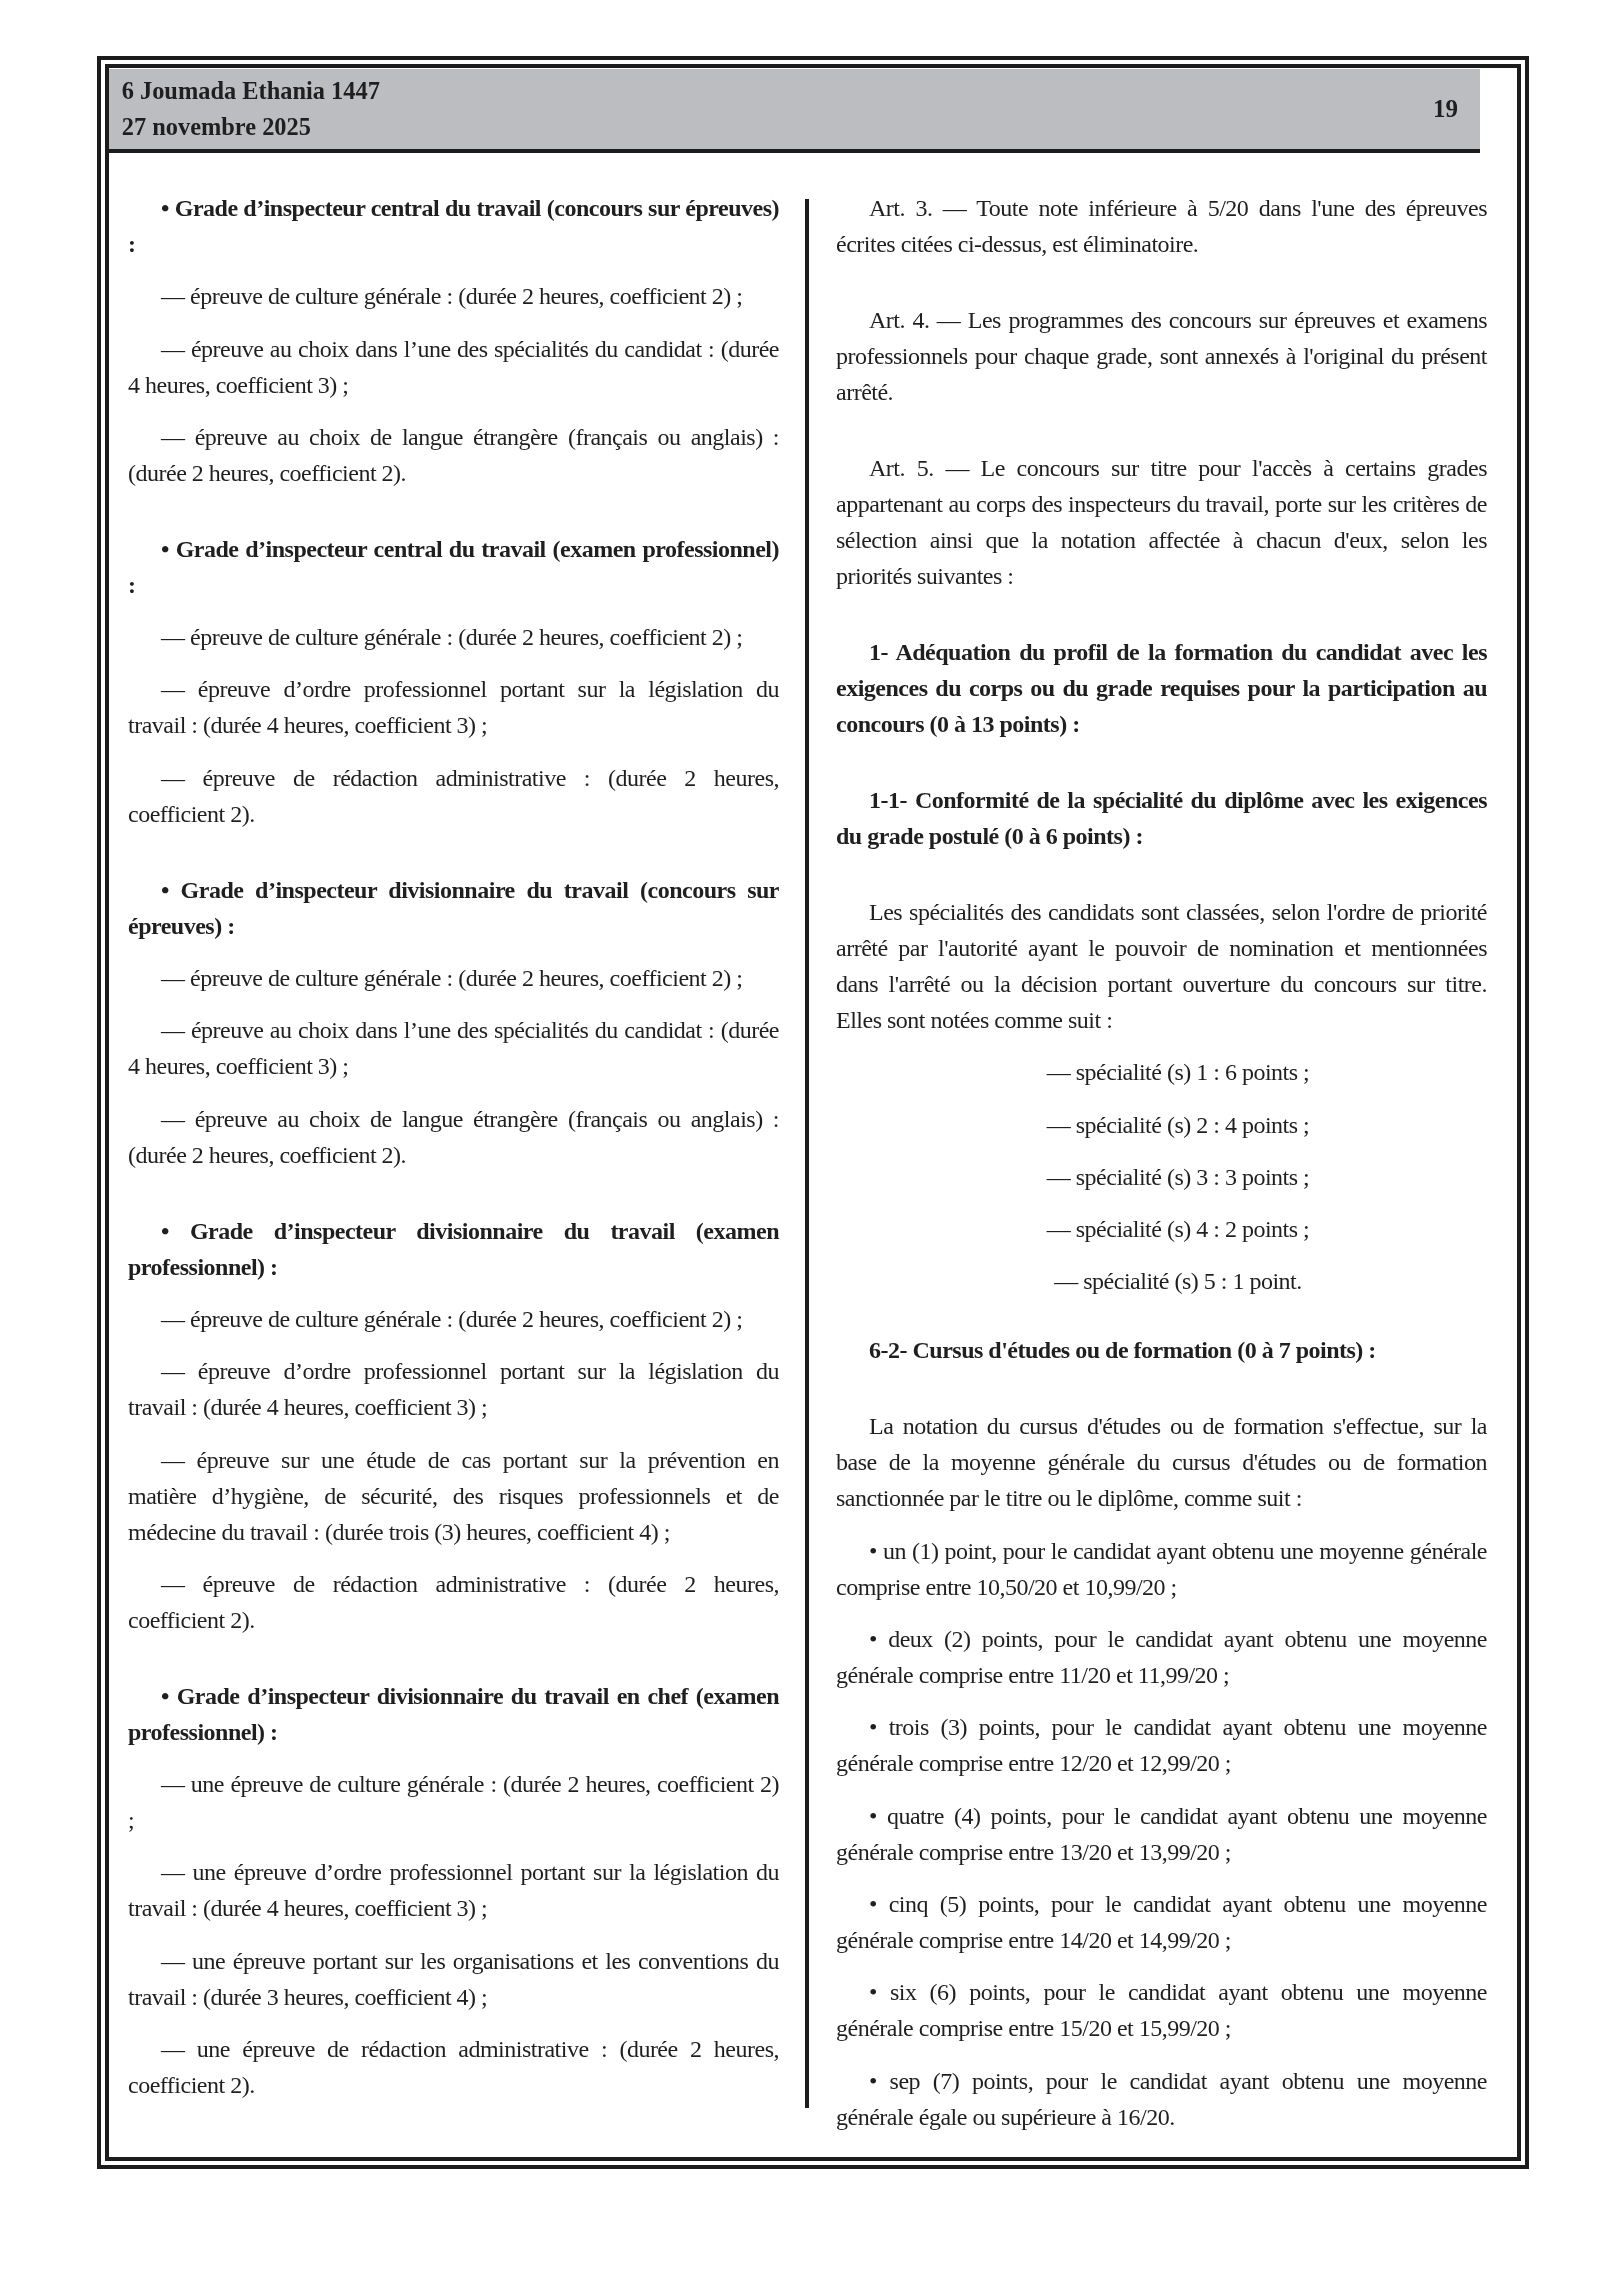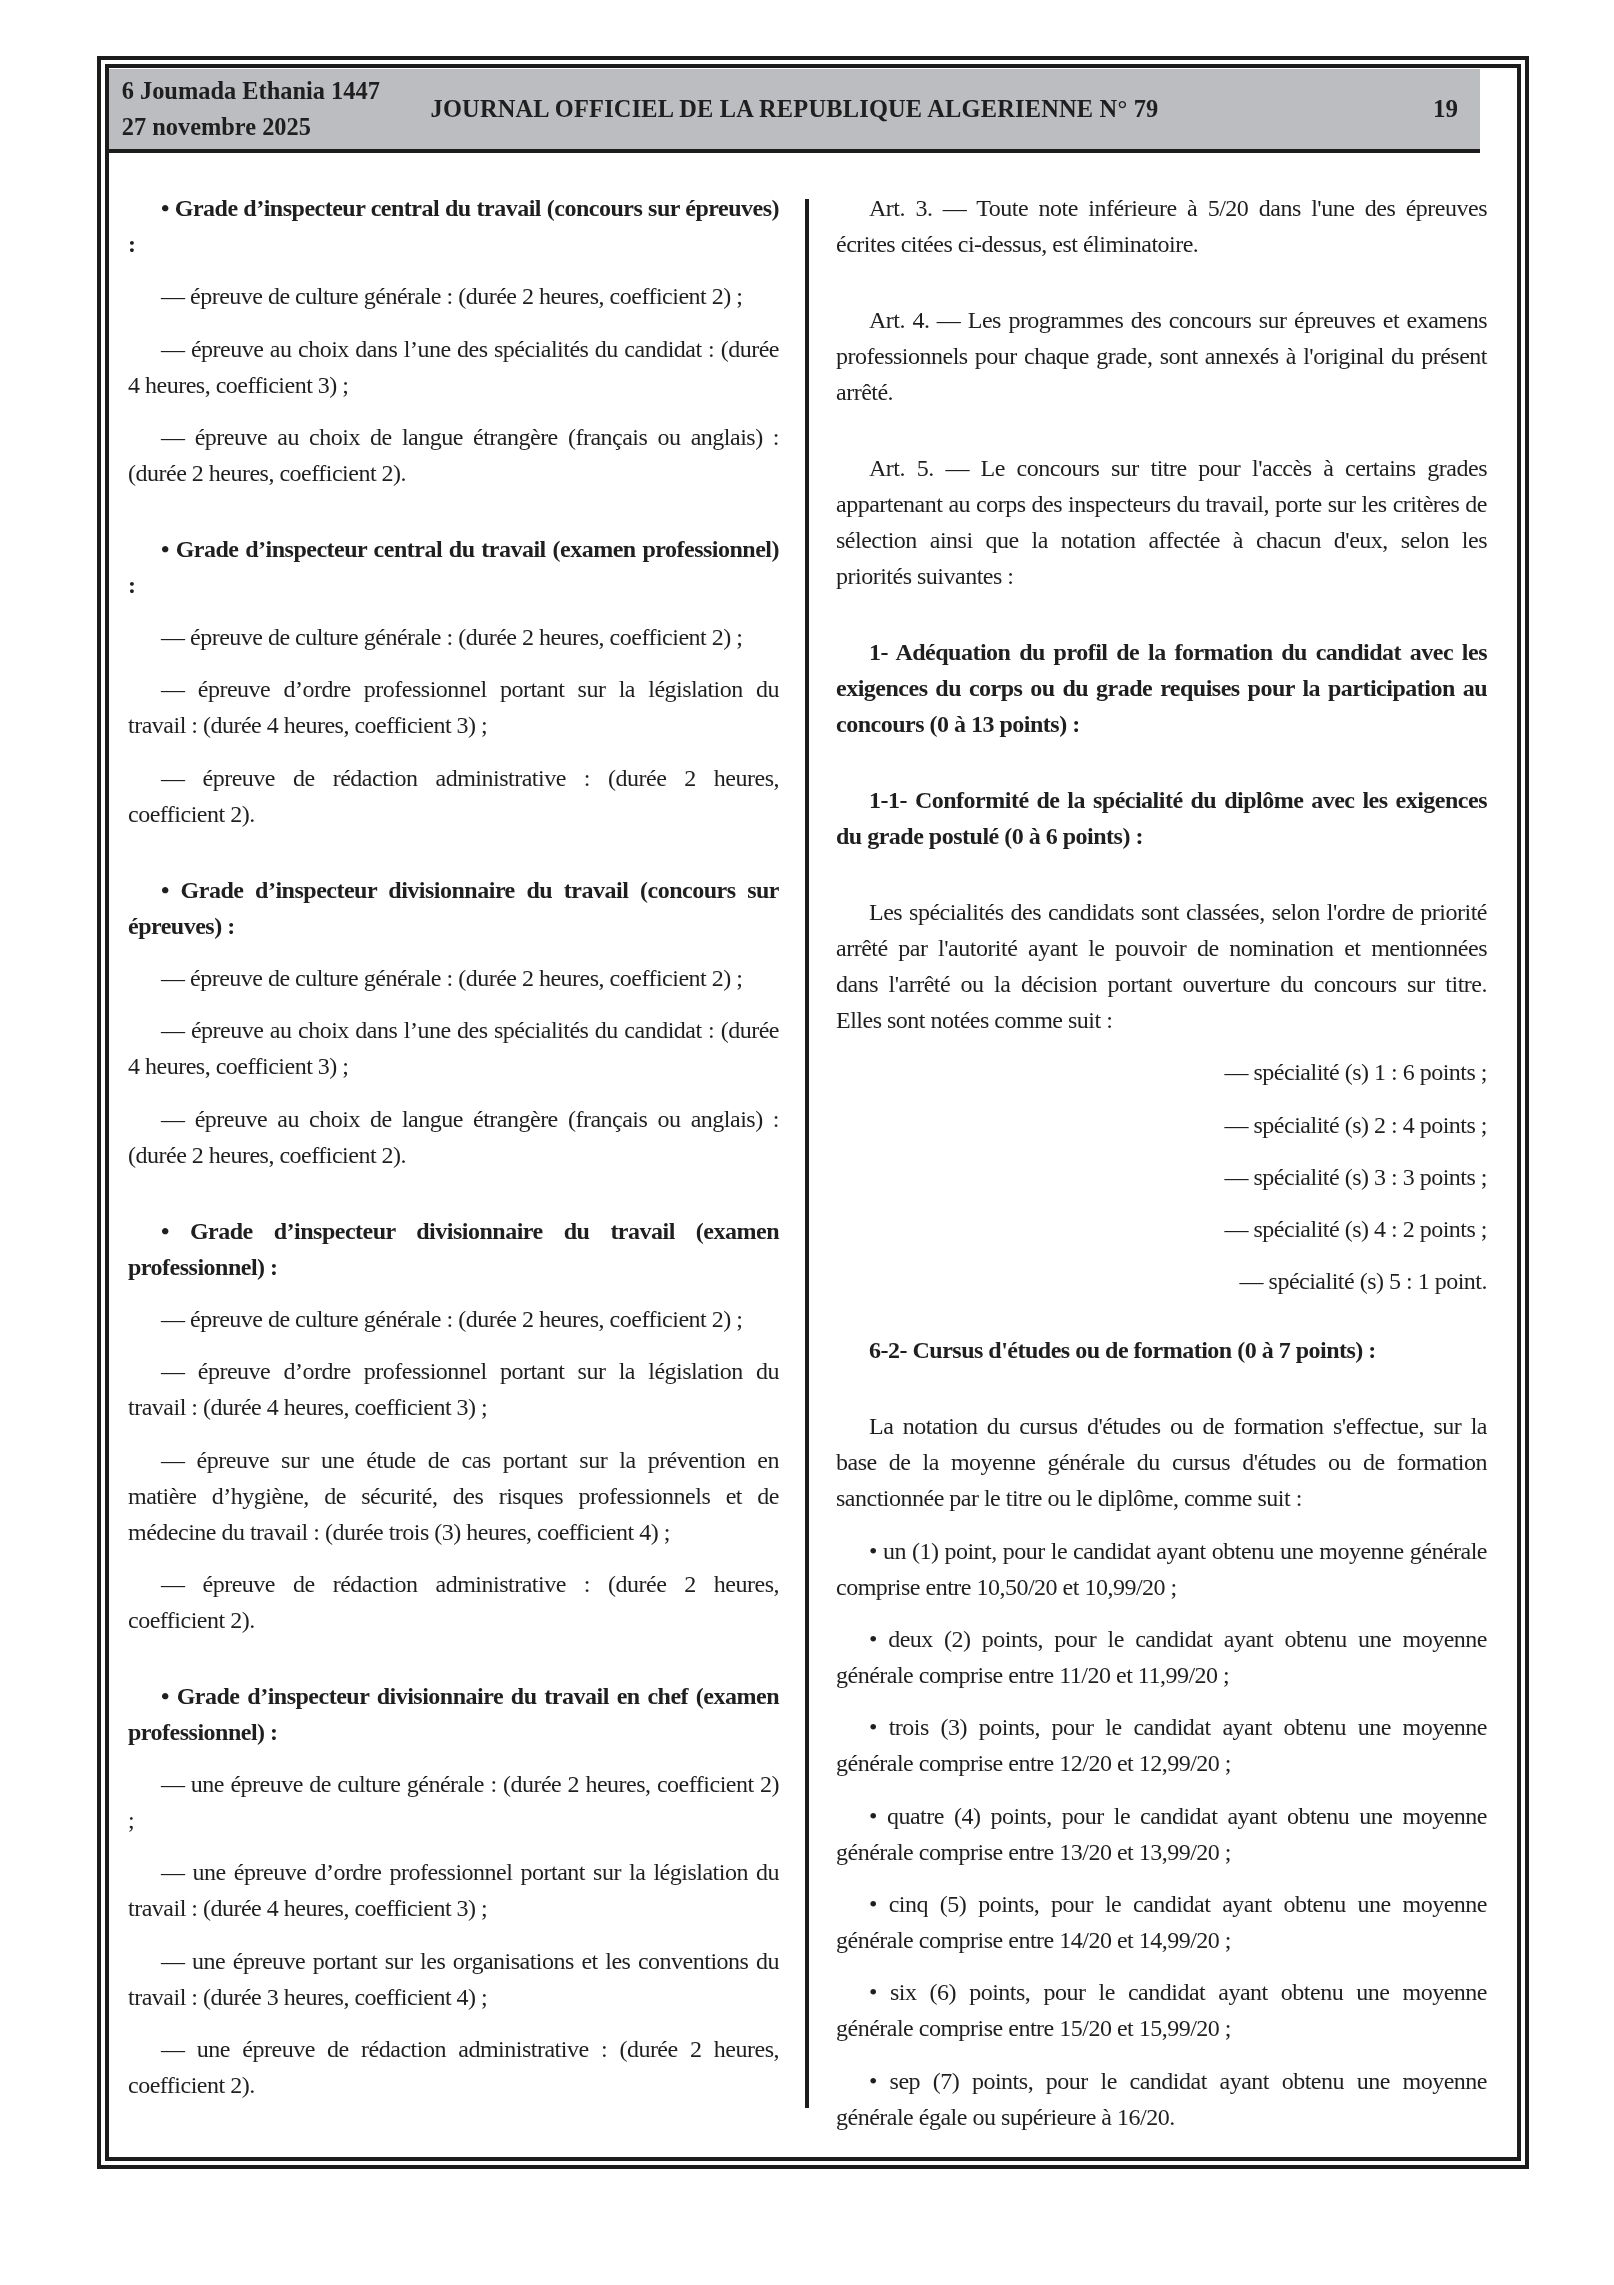--- a/index.html
+++ b/index.html
@@ -18,34 +18,33 @@
   .divider { position: absolute; left: 805px; top: 199px; width: 3.6px; height: 1909px; background: #1c1c1c; }
   .col { position: absolute; top: 190px; width: 651px; }
   .col-left { left: 128px; }
   .col-right { left: 836px; }
   .p { margin: 0; font-size: 24px; line-height: 36px; text-align: justify; text-indent: 33px;
        letter-spacing: -0.5px; }
   .p.bold { font-weight: bold; }
   .gap-s { margin-top: 16.3px; }
   .gap-l { margin-top: 33px; }
   .gap-xl { margin-top: 40px; }
-  .list-dash { text-align: right; }
+  .list-dash { text-align: center; }
 </style>
 </head>
 <body>
 
 <div class="frame-outer"></div>
 <div class="frame-inner"></div>
 
 <div class="header">
   <div class="hdr-date">
     <div>6 Joumada Ethania 1447</div>
     <div>27 novembre 2025</div>
   </div>
-  <div class="hdr-title">JOURNAL OFFICIEL DE LA REPUBLIQUE ALGERIENNE N° 79</div>
   <div class="hdr-page">19</div>
 </div>
 
 <div class="divider"></div>
 
 <div class="col col-left" id="col-left">
     <p class="p bold">• Grade d’inspecteur central du travail (concours sur épreuves) :</p>
     <p class="p gap-s">— épreuve de culture générale : (durée 2 heures, coefficient 2) ;</p>
     <p class="p gap-s">— épreuve au choix dans l’une des spécialités du candidat : (durée 4 heures, coefficient 3) ;</p>
     <p class="p gap-s">— épreuve au choix de langue étrangère (français ou anglais) : (durée 2 heures, coefficient 2).</p>

